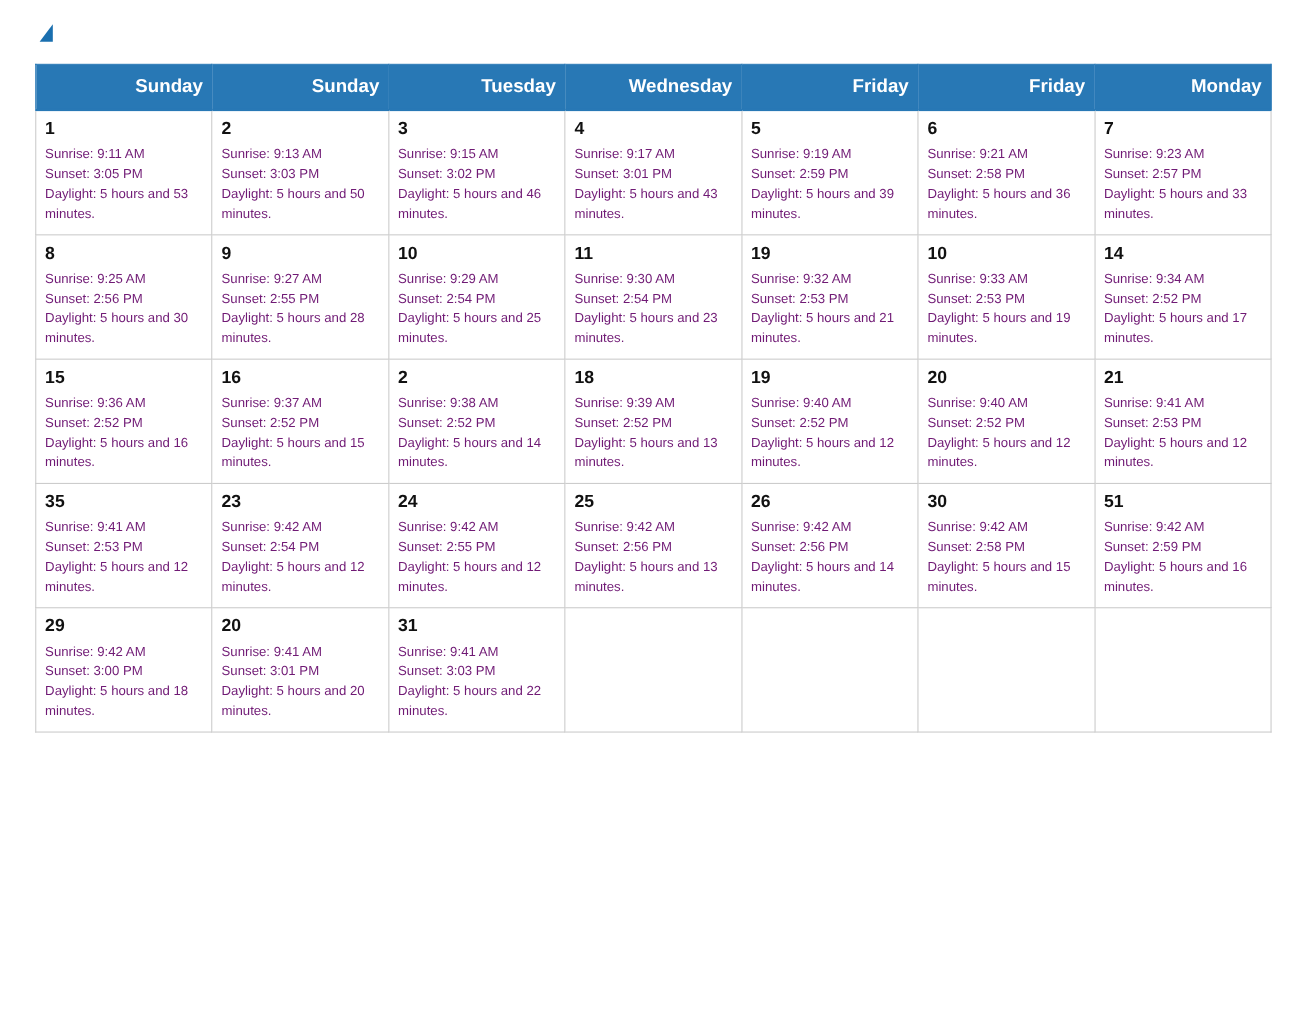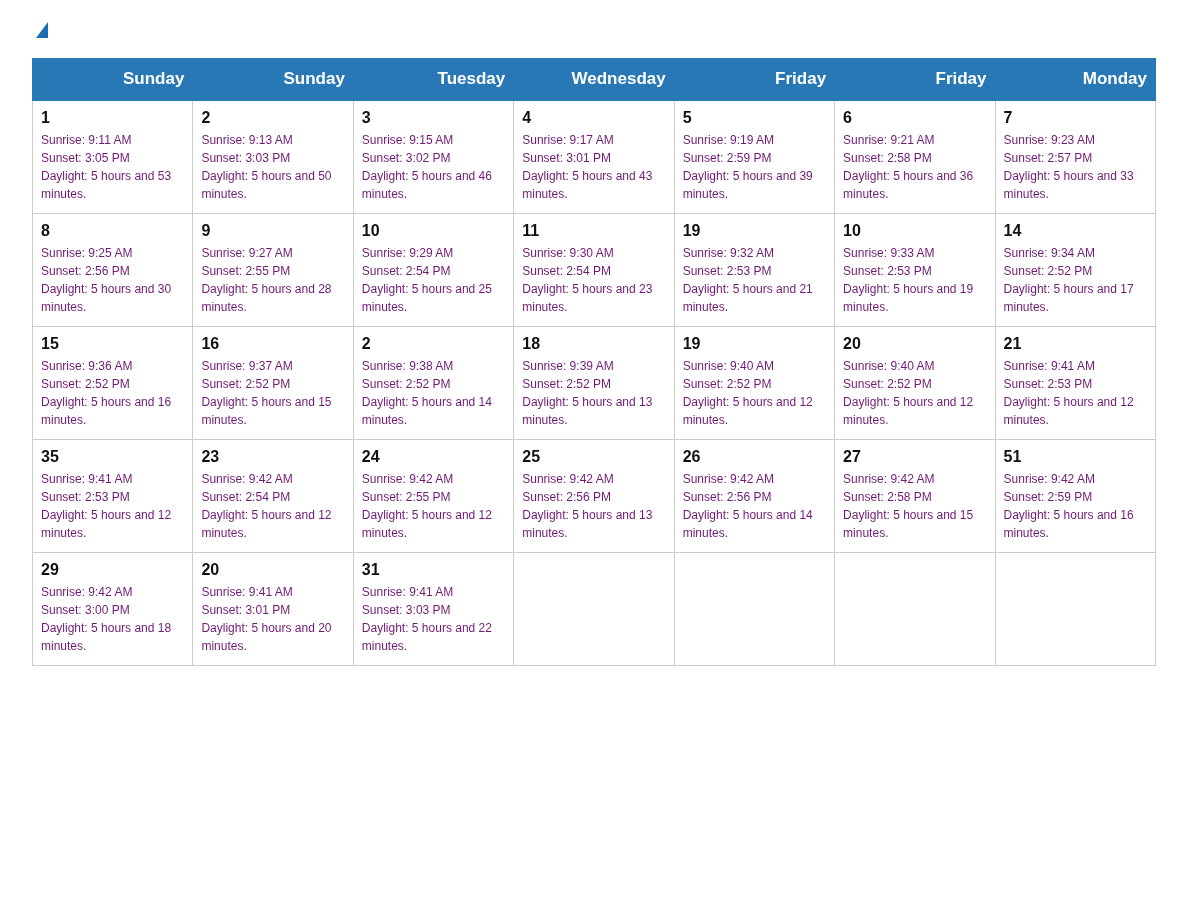--- a/index.html
+++ b/index.html
@@ -249,21 +249,21 @@
         </td>
         <td>
           <span class="day-num">25</span>
           <span class="day-info">Sunrise: 9:42 AM<br>Sunset: 2:56 PM<br>Daylight: 5 hours and 13 minutes.</span>
         </td>
         <td>
           <span class="day-num">26</span>
           <span class="day-info">Sunrise: 9:42 AM<br>Sunset: 2:56 PM<br>Daylight: 5 hours and 14 minutes.</span>
         </td>
         <td>
-          <span class="day-num">27</span>
+          <span class="day-num">30</span>
           <span class="day-info">Sunrise: 9:42 AM<br>Sunset: 2:58 PM<br>Daylight: 5 hours and 15 minutes.</span>
         </td>
         <td>
           <span class="day-num">51</span>
           <span class="day-info">Sunrise: 9:42 AM<br>Sunset: 2:59 PM<br>Daylight: 5 hours and 16 minutes.</span>
         </td>
       </tr>
       <tr>
         <td>
           <span class="day-num">29</span>

